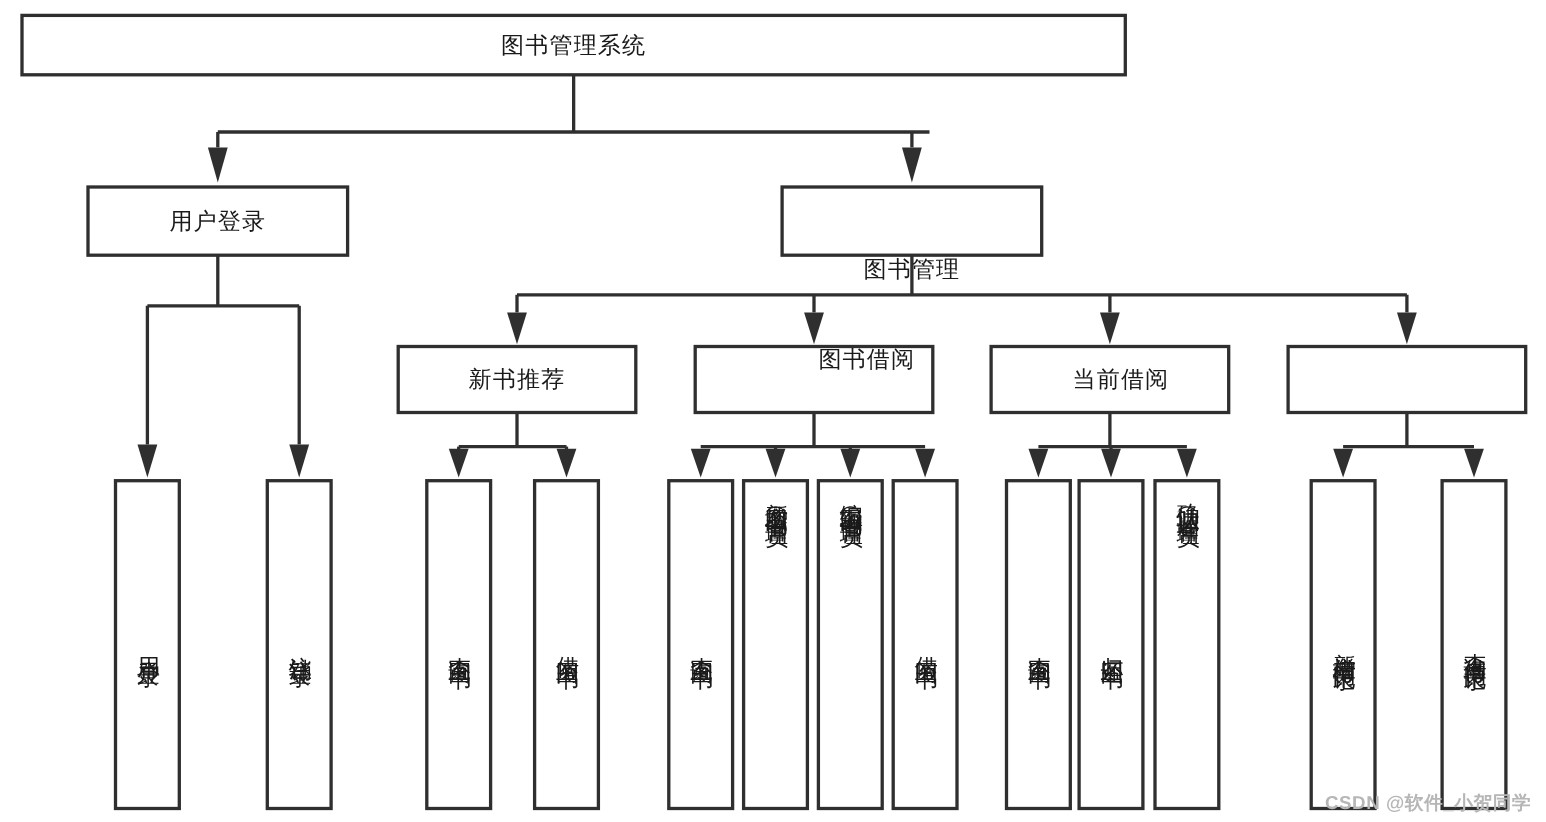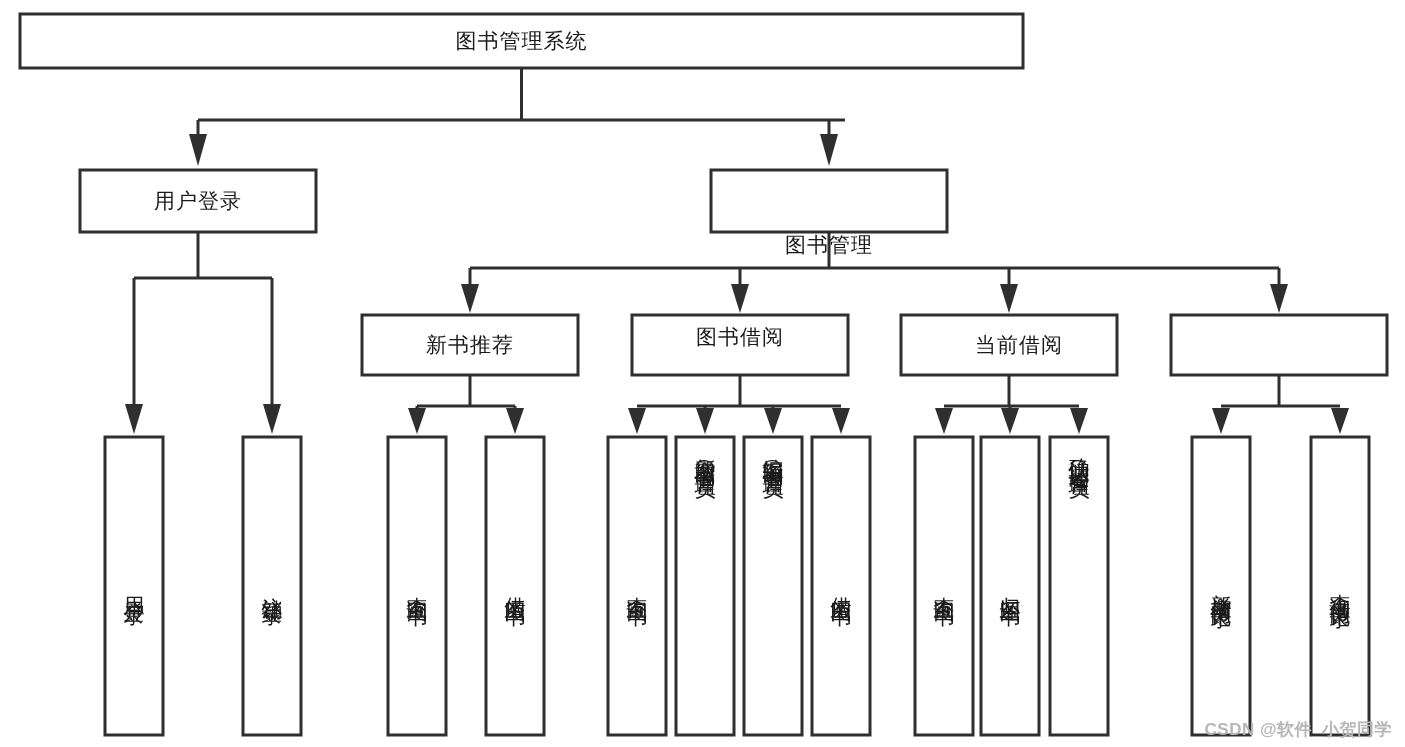--- a/index.html
+++ b/index.html
@@ -195,21 +195,21 @@
   <div class="h-label-wrap" style="left:80px; top:170px; width:236px; height:62px;">
     <span>用户登录</span>
   </div>
   <div class="h-label-wrap" style="left:711px; top:170px; width:236px; height:62px;margin-top:44px;">
     <span>图书管理</span>
   </div>
 
   <div class="h-label-wrap" style="left:362px; top:315px; width:216px; height:60px;">
     <span>新书推荐</span>
   </div>
-  <div class="h-label-wrap" style="left:632px; top:315px; width:216px; height:44px;">
+  <div class="h-label-wrap" style="left:632px; top:305px; width:216px; height:44px;padding-left:48px;">
     <span>图书借阅</span>
   </div>
   <div class="h-label-wrap" style="left:901px; top:315px; width:236px; height:60px;">
     <span>当前借阅</span>
   </div>
 
   <div class="vert-label-wrap" style="left:105px; top:437px; width:58px; height:298px;">
     <span>用户登录</span>
   </div>
   <div class="vert-label-wrap" style="left:243px; top:437px; width:58px; height:298px;">

